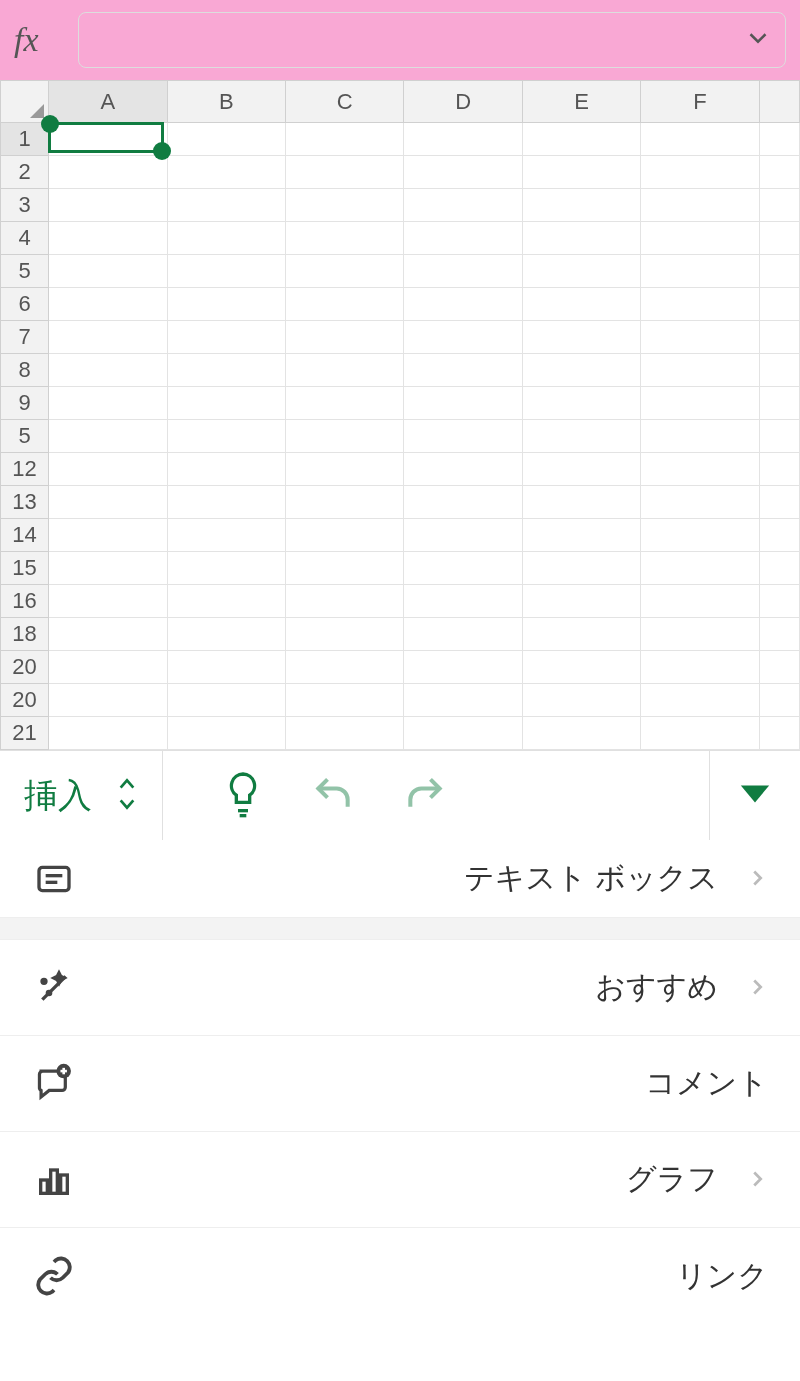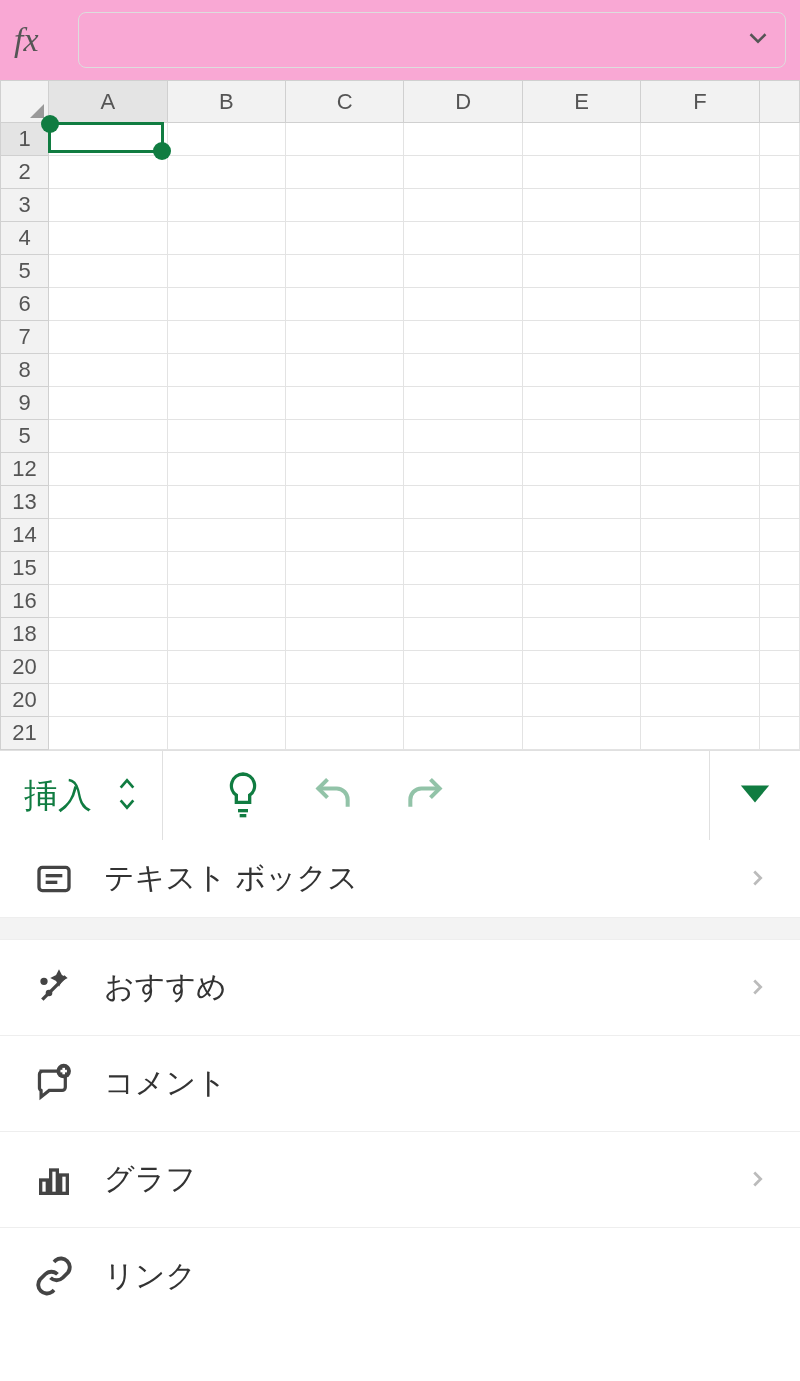--- a/index.html
+++ b/index.html
@@ -145,20 +145,21 @@
     }
     .menu-item {
       display: flex;
       align-items: center;
       height: 96px;
       padding: 0 32px;
       border-bottom: 1px solid #eee;
       gap: 28px;
       font-size: 30px;
       color: #333;
+      text-align: right;
     }
     .menu-item.first-partial { height: 78px; padding-top: 0; }
     .menu-item .mi-icon {
       width: 44px;
       display: flex;
       justify-content: center;
       color: #444;
     }
     .menu-item .mi-label { flex: 1; }
     .menu-item .mi-chevron { color: #bbb; }

